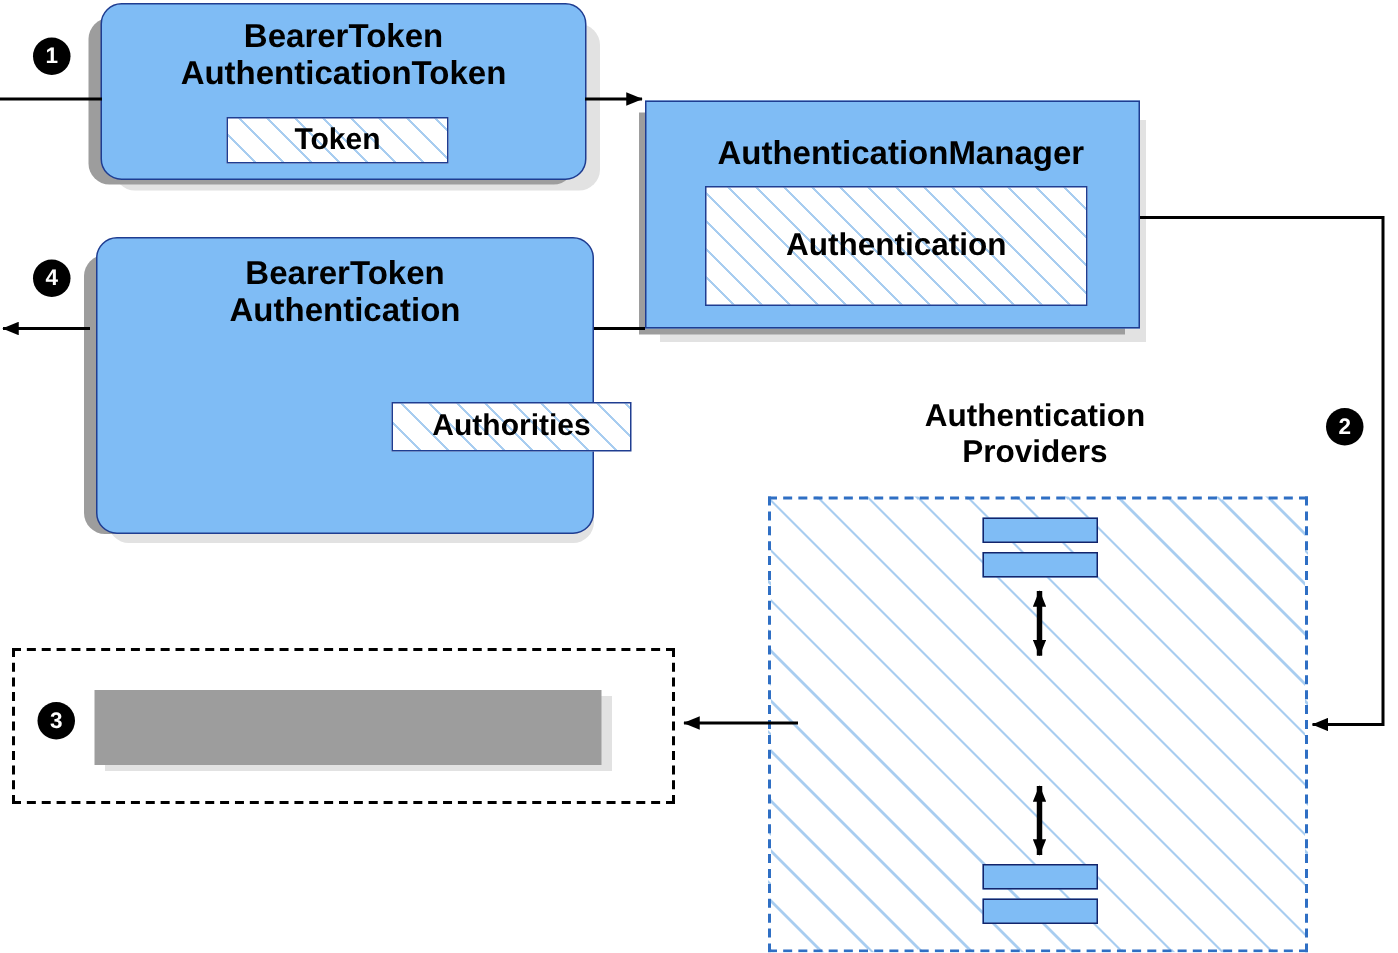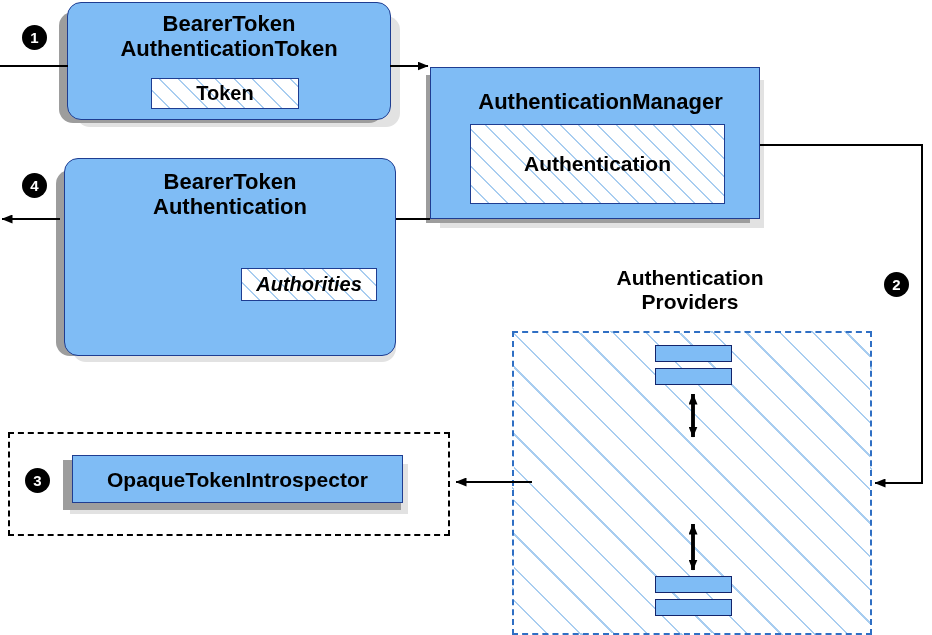--- a/index.html
+++ b/index.html
@@ -211,23 +211,20 @@
   <div class="bar" style="left:655px; top:368px; width:77px; height:17px;"></div>
 
   <div class="bar" style="left:655px; top:576px; width:77px; height:17px;"></div>
   <div class="bar" style="left:655px; top:599px; width:77px; height:17px;"></div>
 
   <div class="dashed-black" style="left:8px; top:432px; width:442px; height:104px;"></div>
 
   <div class="shadow-rect pale" style="left:70px; top:464px; width:338px; height:50px;"></div>
   <div class="shadow-rect" style="left:63px; top:460px; width:338px; height:50px;"></div>
 
-  <div class="node" style="left:72px; top:455px; width:331px; height:48px;">
-    <div class="node-title" style="top:12px; font-size:21px;">OpaqueTokenIntrospector</div>
-  </div>
 
   <div class="shadow-rect pale" style="left:537px; top:449px; width:316px; height:83px;"></div>
   <div class="shadow-rect" style="left:531px; top:444px; width:316px; height:83px;"></div>
 
 
   <div class="shadow-rounded pale" style="left:76px; top:16px; width:324px; height:111px;"></div>
   <div class="shadow-rounded" style="left:59px; top:12px; width:324px; height:111px;"></div>
 
   <div class="node rounded" style="left:67px; top:2px; width:324px; height:118px;">
     <div class="node-title" style="top:9px; font-size:22px;">BearerToken
@@ -251,21 +248,21 @@
 
   <div class="shadow-rounded pale" style="left:72px; top:176px; width:324px; height:186px;"></div>
   <div class="shadow-rounded" style="left:56px; top:170px; width:324px; height:186px;"></div>
 
   <div class="node rounded" style="left:64px; top:158px; width:332px; height:198px;">
     <div class="node-title" style="top:11px; font-size:22px;">BearerToken
 Authentication</div>
   </div>
 
 
-  <div class="hatchbox" style="left:241px; top:268px; width:136px; height:33px;font-style:italic;">
+  <div class="hatchbox" style="left:261px; top:268px; width:160px; height:33px;">
     <span style="font-size:20px;">Authorities</span>
   </div>
 
   <div class="badge" style="left:22px; top:25px;">1</div>
   <div class="badge" style="left:884px; top:272px;">2</div>
   <div class="badge" style="left:25px; top:468px;">3</div>
   <div class="badge" style="left:22px; top:173px;">4</div>
 
 </div>
 

